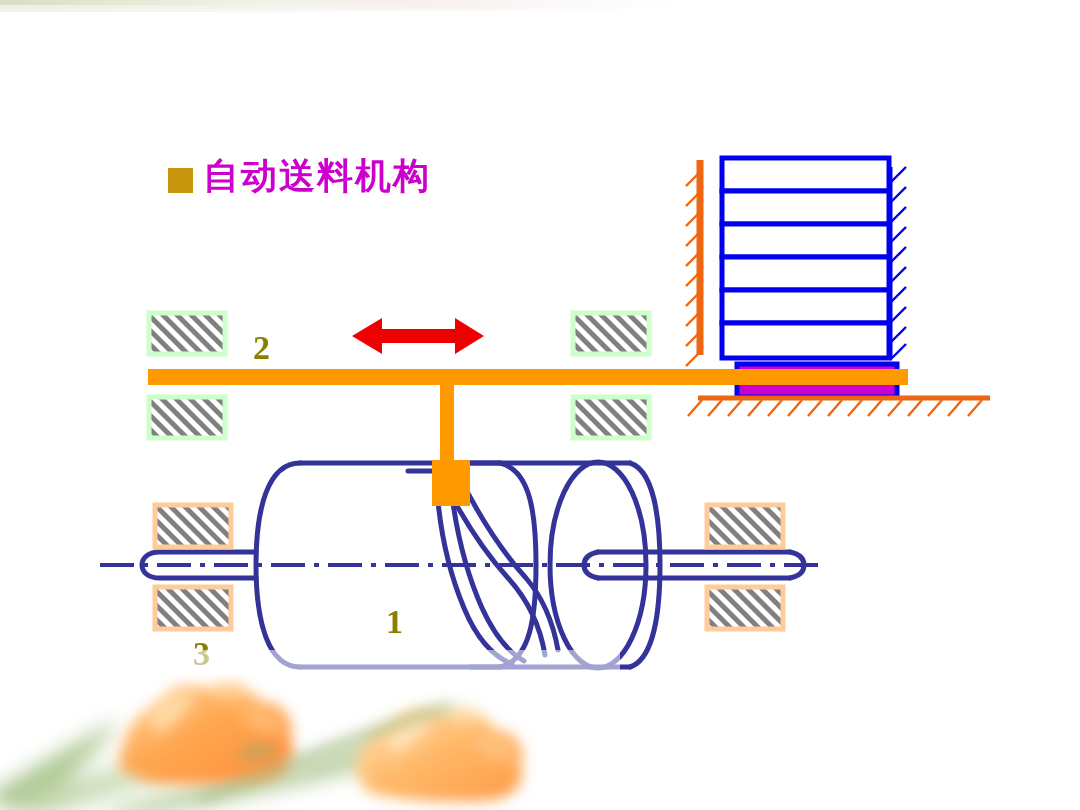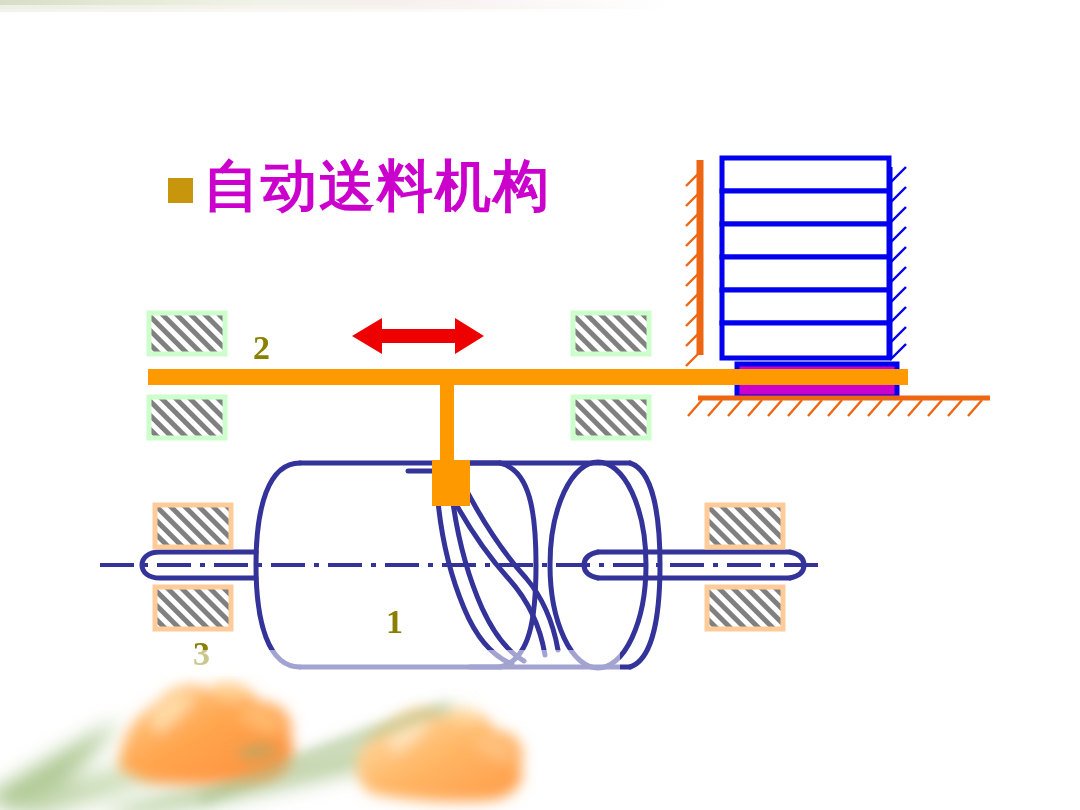--- a/index.html
+++ b/index.html
@@ -52,21 +52,21 @@
     gap: 10px;
   }
   .bullet-square {
     width: 25px;
     height: 25px;
     background: #c8960c;
     margin-top: 8px;
   }
   .title-text {
     font-family: "Liberation Serif", "DejaVu Serif", serif;
-    font-size: 56px;
+    font-size: 36px;
     font-weight: bold;
     color: #cc00cc;
     letter-spacing: 2px;
     line-height: 1;
     white-space: nowrap;
   }
 
   
   #art {
     position: absolute;

